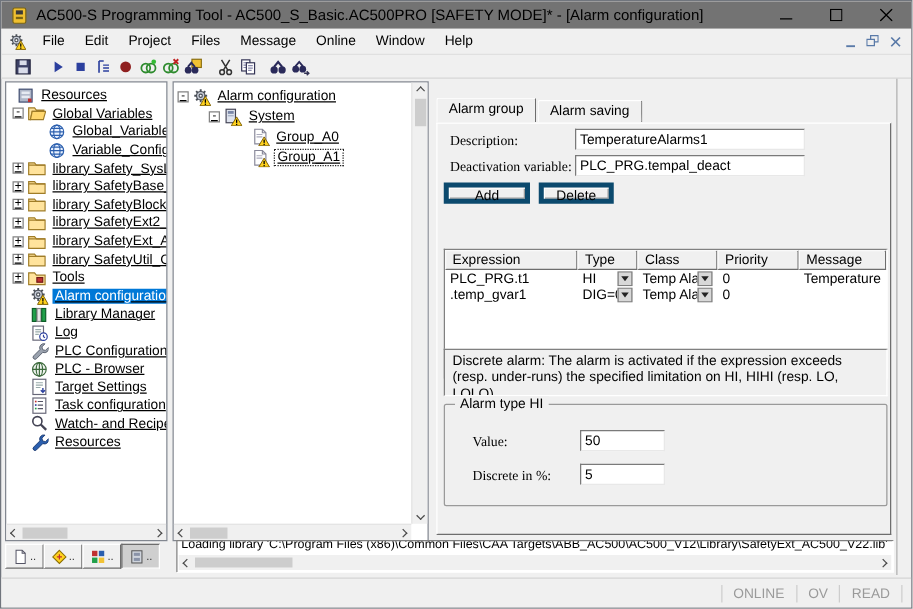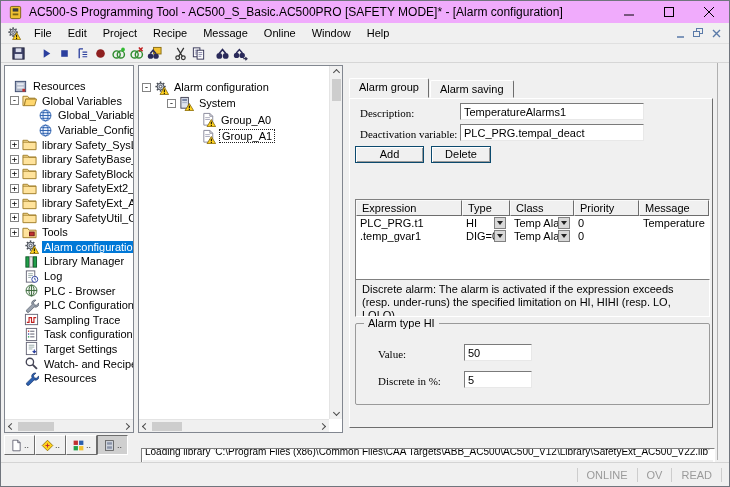--- a/index.html
+++ b/index.html
@@ -2,21 +2,21 @@
 <html><head>
 <meta charset="utf-8">
 <style>
   * { box-sizing: border-box; margin: 0; padding: 0; }
   html,body { background:#c8c8c8; }
   body { font-family:"Liberation Sans", sans-serif; }
   .win { position:relative; width:730px; height:487px; background:#f0f0f0;
          border:1px solid #70757d; overflow:hidden; font-size:11px; color:#000; }
 
   
-  .titlebar { position:absolute; left:0; top:0; right:0; height:22px; background:#f0abfc;
+  .titlebar { position:absolute; left:0; top:0; right:0; height:22px; background:#737373;
               display:flex; align-items:center; }
   .appicon { width:15px; height:15px; margin:0 6px 0 7px; flex:none; }
   .title-text { font-size:12px; white-space:nowrap; }
   .win-btns { margin-left:auto; display:flex; height:100%; }
   .win-btn { width:40px; height:100%; display:flex; align-items:center; justify-content:center; }
 
   
   .menubar { position:absolute; left:0; top:22px; right:0; height:20px; background:#f0f0f0;
              display:flex; align-items:center; }
   .menuicon { width:14px; height:14px; margin:0 5px 0 6px; flex:none; }
@@ -30,21 +30,21 @@
                 display:flex; align-items:center; }
   .tbtn { width:18px; height:18px; display:flex; align-items:center; justify-content:center; flex:none; }
   .tbtn svg { width:15px; height:15px; }
   .gap10 { margin-left:10px; } .gap8 { margin-left:8px; } .gap6 { margin-left:6px; }
 
   
   .panel { position:absolute; background:#fff; border:1px solid #828790; overflow:hidden; }
   .left-panel { left:3px; top:64px; width:130px; height:368px; }
   .mid-panel  { left:137px; top:64px; width:205px; height:368px; }
 
-  .tree { list-style:none; padding-top:13px; }
+  .tree { list-style:none; padding-top:3px;text-decoration:underline; }
   .tree li { display:flex; align-items:center; white-space:nowrap; }
   .ltree li { height:14.6px; }
   .mtree li { height:16.3px; }
   .exp { width:9px; height:9px; border:1px solid #848484; background:#fff; flex:none;
          font:9px/7px "DejaVu Sans Mono", monospace; text-align:center; margin-right:3px; }
   .ticon { width:15px; height:15px; margin-right:3px; flex:none; }
   .tlabel { padding:0 2px; }
   .tlabel.sel { background:#0078d7; color:#fff; }
   .tlabel.focusbox { border:1px dotted #222; background:#fff; }
   .lv0 { padding-left:8px; } .lv1b { padding-left:5px; } .lv1 { padding-left:19px; } .lv2 { padding-left:33px; }
@@ -78,21 +78,21 @@
   .tab { height:18px; padding:2px 9px; background:#f0f0f0; margin-right:1px;
          border:1px solid; border-color:#fff #6d6d6d #f0f0f0 #fff;
          border-top-left-radius:2px; border-top-right-radius:2px; position:relative; z-index:1; }
   .tab.active { height:20px; z-index:3; }
   .frame { position:absolute; left:2px; top:33px; width:364px; height:330px; background:#f0f0f0;
            border:1px solid; border-color:#fff #6d6d6d #6d6d6d #fff; z-index:2; }
   .flabel { position:absolute; white-space:nowrap;font-family:Liberation Serif, serif; }
   .tinput { position:absolute; height:17px; background:#fff; border:1px solid;
             border-color:#7a7a7a #e8e8e8 #e8e8e8 #7a7a7a; font:11px "Liberation Sans",sans-serif;
             padding:0 3px; }
-  .cbtn { position:absolute; height:17px; background:#f0f0f0; border:1px solid #0c4a6e;
+  .cbtn { position:absolute; height:17px; background:#f0f0f0; border:4px solid #0c4a6e;
           box-shadow:inset 1px 1px 0 #fff, inset -1px -1px 0 #9a9a9a;
           text-align:center; line-height:15px; }
 
   .grid { position:absolute; left:5px; top:69px; width:355px; height:104px; background:#fff;
           border:1px solid; border-color:#808080 #fff #fff #808080; overflow:hidden;margin-top:31px; }
   .grid-head { display:flex; height:16px; }
   .gh { background:#f0f0f0; border:1px solid; border-color:#fafafa #6d6d6d #6d6d6d #fafafa;
         padding:1px 5px; overflow:hidden; white-space:nowrap; flex:none; }
   .grid-row { display:flex; height:13.5px; align-items:center; }
   .gc { padding:0 4px; overflow:hidden; white-space:nowrap; flex:none; display:flex; align-items:center; }
@@ -107,21 +107,21 @@
   .infobox { position:absolute; left:5px; top:180px; width:355px; height:38px; background:#f0f0f0;
              border:1px solid; border-color:#808080 #fff #fff #808080; padding:3px 6px;
              line-height:13px; overflow:hidden; }
   .gbox { position:absolute; left:5px; top:224px; width:355px; height:82px;
           border:1px solid #9a9a9a; border-radius:2px; }
   .gbox-title { position:absolute; left:8px; top:-7px; background:#f0f0f0; padding:0 4px; }
 
   .mdi-edge { position:absolute; left:716px; top:62px; width:1px; height:397px; background:#b0b0b0; }
 
   
-  .msgpane { position:absolute; left:140px; top:447px; width:574px; height:26px; background:#fff;
+  .msgpane { position:absolute; left:140px; top:431px; width:574px; height:26px; background:#fff;
              border:1px solid; border-color:#808080 #fff #fff #808080; overflow:hidden; }
   .msg-text { position:absolute; left:3px; top:-3px; font-size:10px; white-space:nowrap; }
   .msg-scroll { position:absolute; left:1px; right:1px; bottom:1px; height:12px; background:#f0f0f0;
                 display:flex; align-items:center; }
 
   
   .statusbar { position:absolute; left:0; right:0; bottom:0; height:24px; background:#f0f0f0;
                border-top:1px solid #d4d4d4; display:flex; align-items:center;
                justify-content:flex-end; color:#9a9a9a; }
   .sseg { padding:0 9px; border-left:1px solid #cdcdcd; height:14px; line-height:14px; }
@@ -348,21 +348,21 @@
     </div>
   </div>
 
   <div class="menubar">
     <svg class="menuicon">
         <use href="#i-gear-warn"></use>
       </svg>
     <span class="menu-item">File</span>
     <span class="menu-item">Edit</span>
     <span class="menu-item">Project</span>
-    <span class="menu-item">Recipe</span>
+    <span class="menu-item">Files</span>
     <span class="menu-item">Message</span>
     <span class="menu-item">Online</span>
     <span class="menu-item">Window</span>
     <span class="menu-item">Help</span>
     <div class="mdi-btns">
       <span class="mdi-btn">
           <svg width="9" height="9">
             <line x1="1" y1="8" x2="8" y2="8" stroke="#5a7aa8" stroke-width="1.5"></line>
           </svg>
         </span>
@@ -532,47 +532,41 @@
           <span class="tlabel">Library Manager</span>
         </li>
       <li class="lv1">
           <svg class="ticon">
             <use href="#i-log"></use>
           </svg>
           <span class="tlabel">Log</span>
         </li>
       <li class="lv1">
           <svg class="ticon">
+            <use href="#i-wrench"></use>
+          </svg>
+          <span class="tlabel">PLC Configuration</span>
+        </li>
+      <li class="lv1">
+          <svg class="ticon">
             <use href="#i-browser"></use>
           </svg>
           <span class="tlabel">PLC - Browser</span>
         </li>
       <li class="lv1">
           <svg class="ticon">
-            <use href="#i-wrench"></use>
-          </svg>
-          <span class="tlabel">PLC Configuration</span>
-        </li>
-      <li class="lv1">
-          <svg class="ticon">
-            <use href="#i-trace"></use>
-          </svg>
-          <span class="tlabel">Sampling Trace</span>
+            <use href="#i-target"></use>
+          </svg>
+          <span class="tlabel">Target Settings</span>
         </li>
       <li class="lv1">
           <svg class="ticon">
             <use href="#i-task"></use>
           </svg>
           <span class="tlabel">Task configuration</span>
-        </li>
-      <li class="lv1">
-          <svg class="ticon">
-            <use href="#i-target"></use>
-          </svg>
-          <span class="tlabel">Target Settings</span>
         </li>
       <li class="lv1">
           <svg class="ticon">
             <use href="#i-magnifier"></use>
           </svg>
           <span class="tlabel">Watch- and Recipe M</span>
         </li>
       <li class="lv1">
           <svg class="ticon">
             <use href="#i-workspace"></use>

